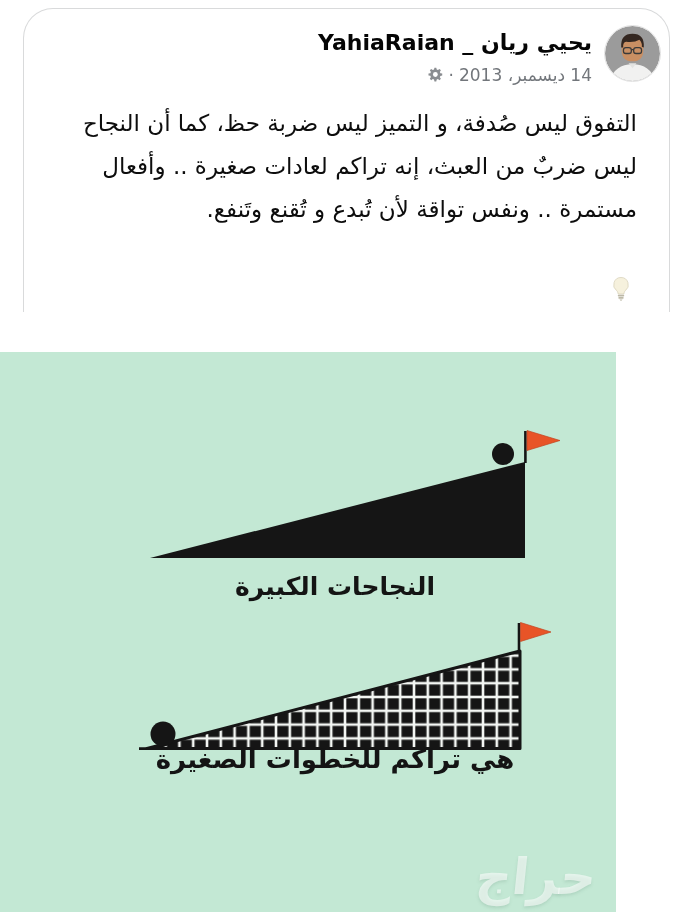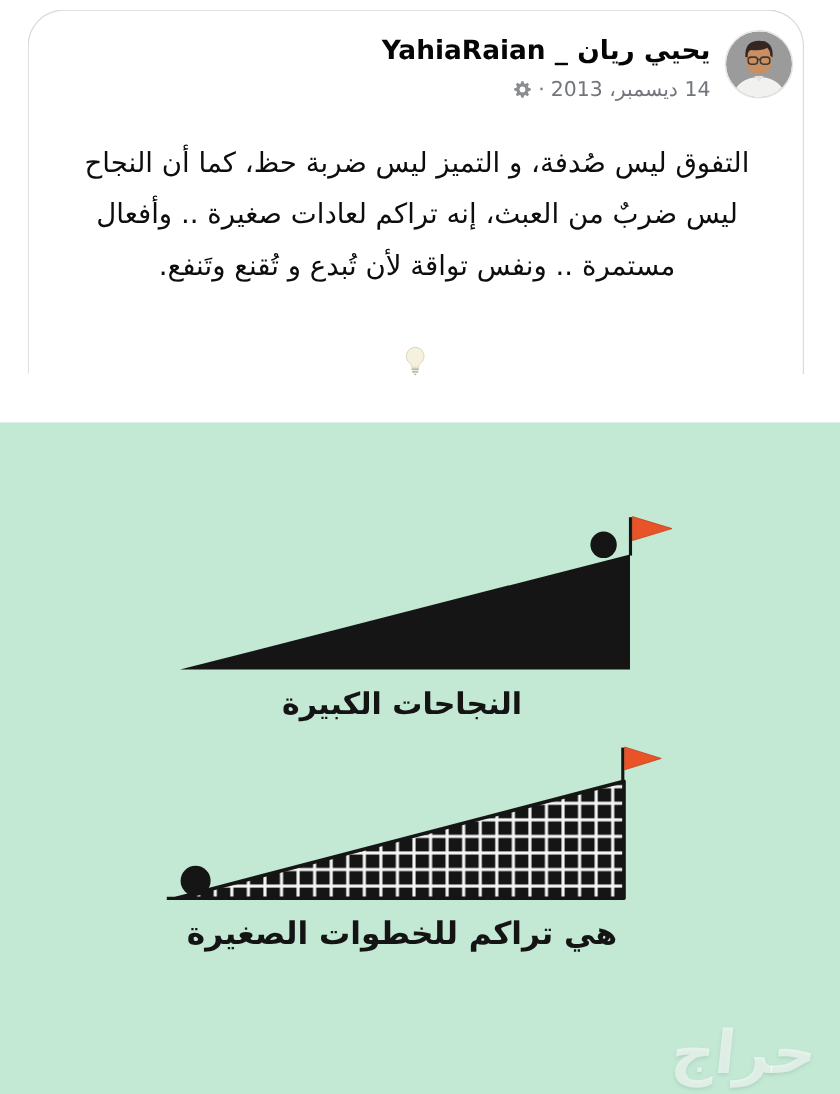--- a/index.html
+++ b/index.html
@@ -29,34 +29,34 @@
   }
   .meta{
     margin-top:7px;font-size:17px;color:#72767b;direction:rtl;
     display:flex;align-items:center;gap:5px;
   }
   .meta .gear{width:17px;height:17px;display:inline-block;}
   .post-text{
     padding:14px 32px 0 34px;direction:rtl;text-align:right;
     font-size:23px;color:#0d0d0d;line-height:1.87;
   }
-  .post-text p{margin:16px 0 38px 0;text-align:center;}
+  .post-text p{margin:3px 0 38px 0;}
   .bulb{width:24px;height:24px;vertical-align:-4px;margin-right:4px;display:inline-block;}
   
   .illustration{
-    position:absolute;top:352px;left:0;width:700px;height:560px;
+    position:absolute;top:352px;left:0;width:616px;height:560px;
     background:#c3e8d4;overflow:hidden;cursor:pointer;
   }
   .art{position:absolute;top:0;left:0;}
   .art-label{
     position:absolute;left:115px;width:440px;text-align:center;
     font-weight:700;color:#141414;direction:rtl;
   }
   .label-top{top:220px;font-size:25px;}
-  .label-bottom{top:412px;font-size:26px;}
+  .label-bottom{top:392px;font-size:26px;}
   .watermark{
     position:absolute;right:20px;bottom:6px;font-size:50px;font-weight:700;
     color:rgba(255,255,255,0.58);transform:skewX(-6deg);
     text-shadow:0 2px 3px rgba(120,160,140,0.25);direction:rtl;
   }
 </style>
 </head>
 <body>
 
 <div class="post-card">

